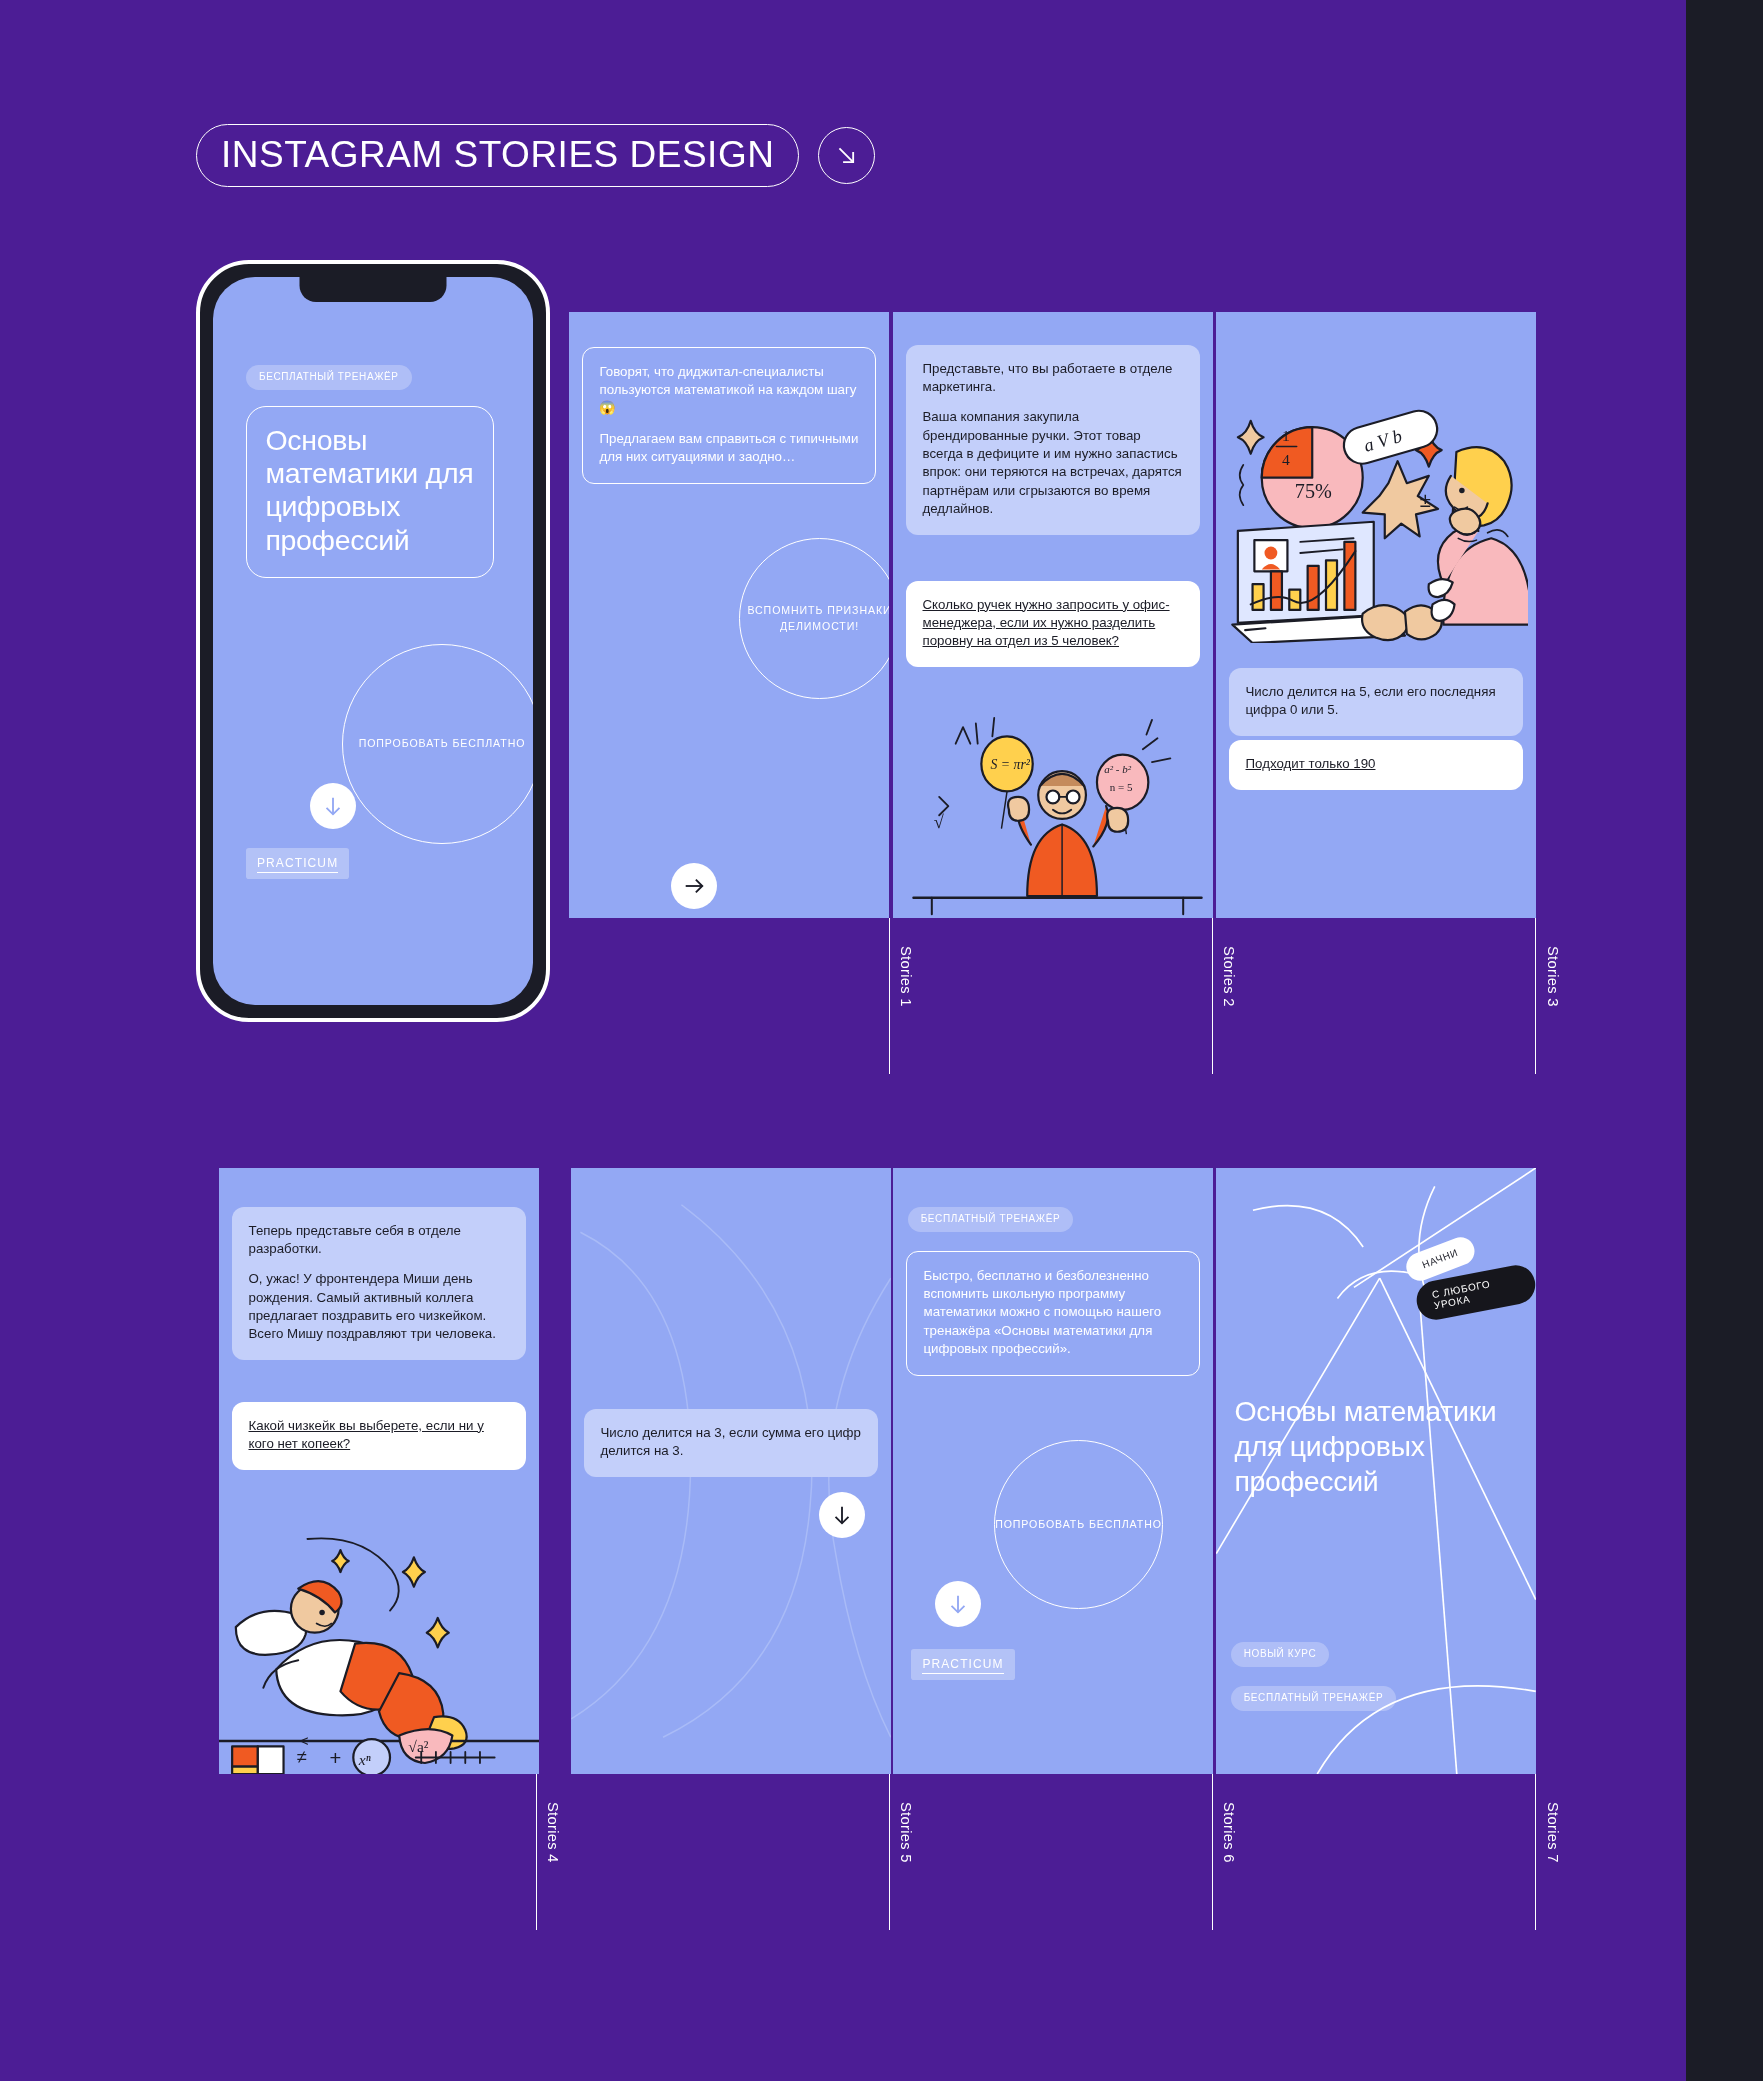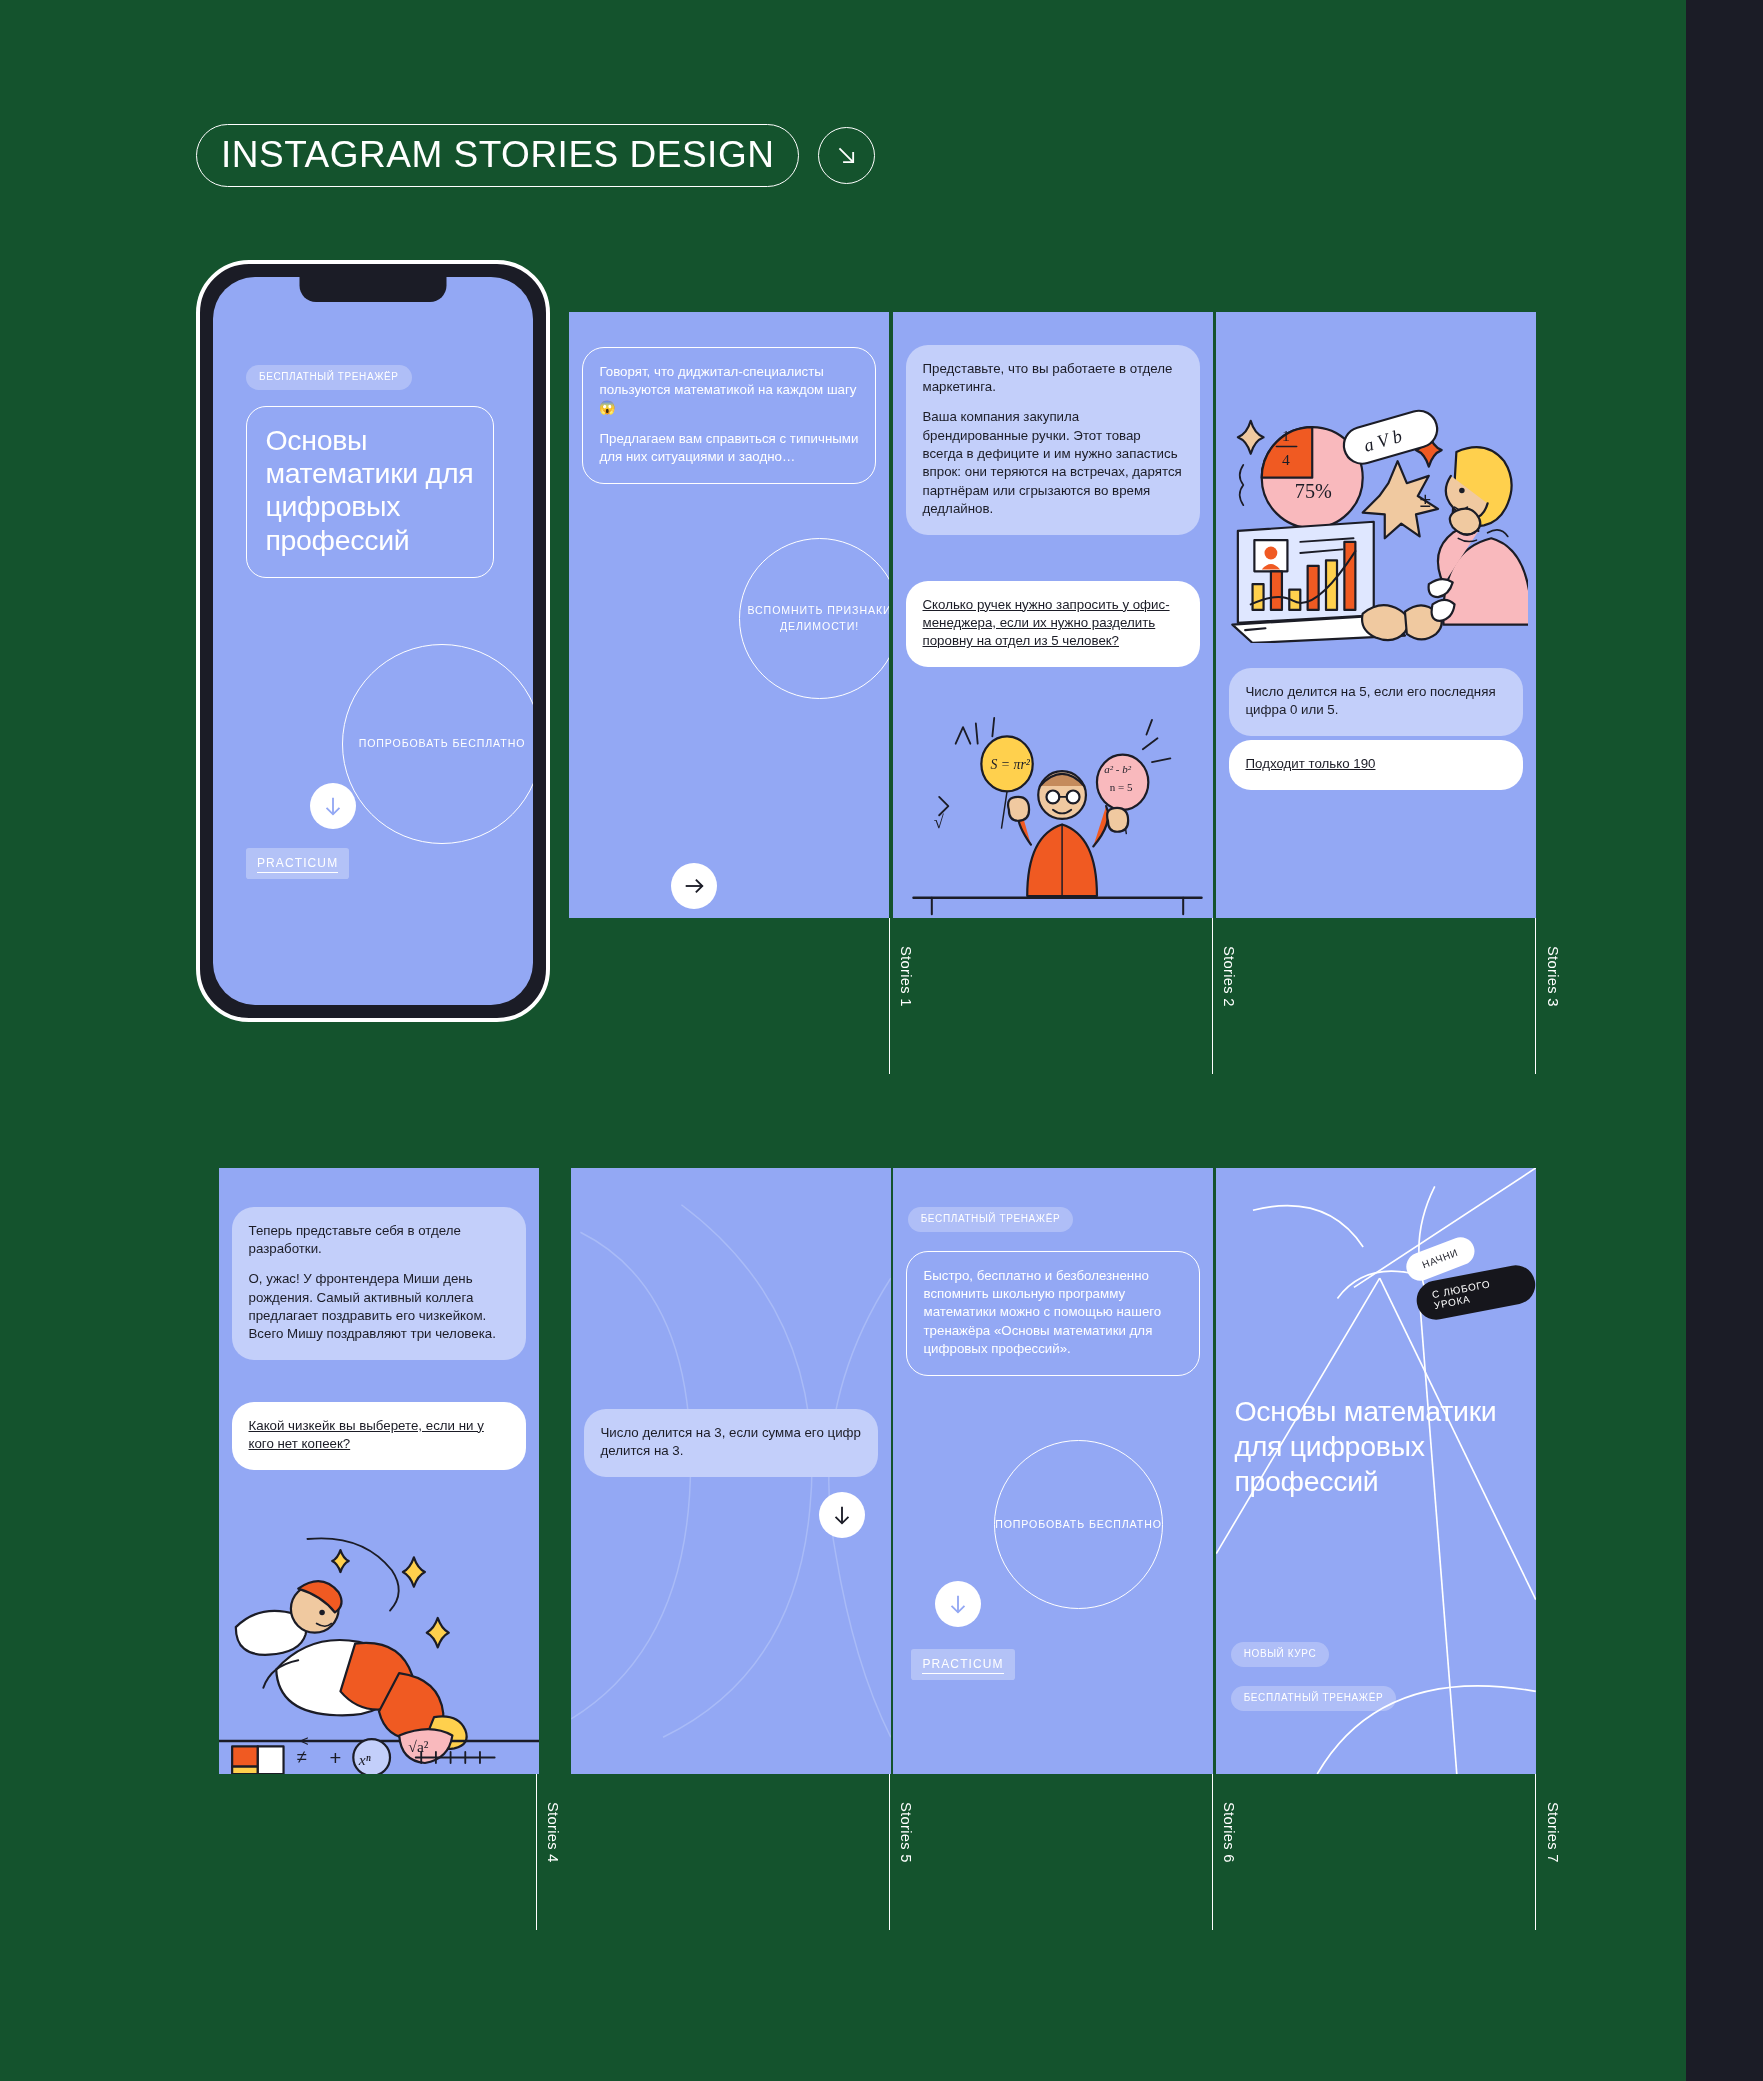--- a/index.html
+++ b/index.html
@@ -2,21 +2,21 @@
 <html style="font-size:14.7px"><head>
 <meta charset="utf-8">
 <style>
   * { box-sizing: border-box; margin: 0; padding: 0; }
   html, body {
     width: 1763px; height: 2082px;
     background: #1b1c26;
     font-family: "Liberation Sans", sans-serif;
     overflow: hidden;
   }
-  .page { position: relative; width: 1686px; height: 2082px; background: #14532d; }
+  .page { position: relative; width: 1686px; height: 2082px; background: #4c1d95; }
 
   
   .header { position: absolute; left: 196px; top: 124px; display: flex; align-items: center; gap: 18.4px; }
   .header-pill {
     border: 1.8px solid #ffffff; border-radius: 37px;
     padding: 11px 24px 13px 24px;
     color: #ffffff; font-size: 37px; letter-spacing: 0.5px;
     line-height: 1; white-space: nowrap;
   }
   .header-circle {
@@ -58,21 +58,21 @@
     border-radius: 917px;
     font-size: 10px; letter-spacing: 0.6px;
     padding: 6.4px 13px 7.3px 13px; white-space: nowrap;
   }
   .title-box {
     border: 1.8px solid #ffffff; border-radius: 20px;
     color: #ffffff; padding: 16.5px 18.4px 20px 18.4px;
     font-size: 28.5px; line-height: 1.17; letter-spacing: -0.3px;
   }
   .bubble {
-    border-radius: 22px; padding: 14.7px 16.5px 16.5px 16.5px;
+    border-radius: 12px; padding: 14.7px 16.5px 16.5px 16.5px;
     font-size: 13.3px; line-height: 1.38; color: #1b1c26;
   }
   .bubble-outline { border: 1.8px solid #ffffff; color: #ffffff; background: transparent; }
   .bubble-light { background: #c3cffa; }
   .bubble-white { background: #ffffff; text-decoration: underline; }
   .bubble p + p { margin-top: 12px; }
 
   .circle-btn {
     width: 46px; height: 46px; border-radius: 50%; background: #ffffff;
     display: flex; align-items: center; justify-content: center;

